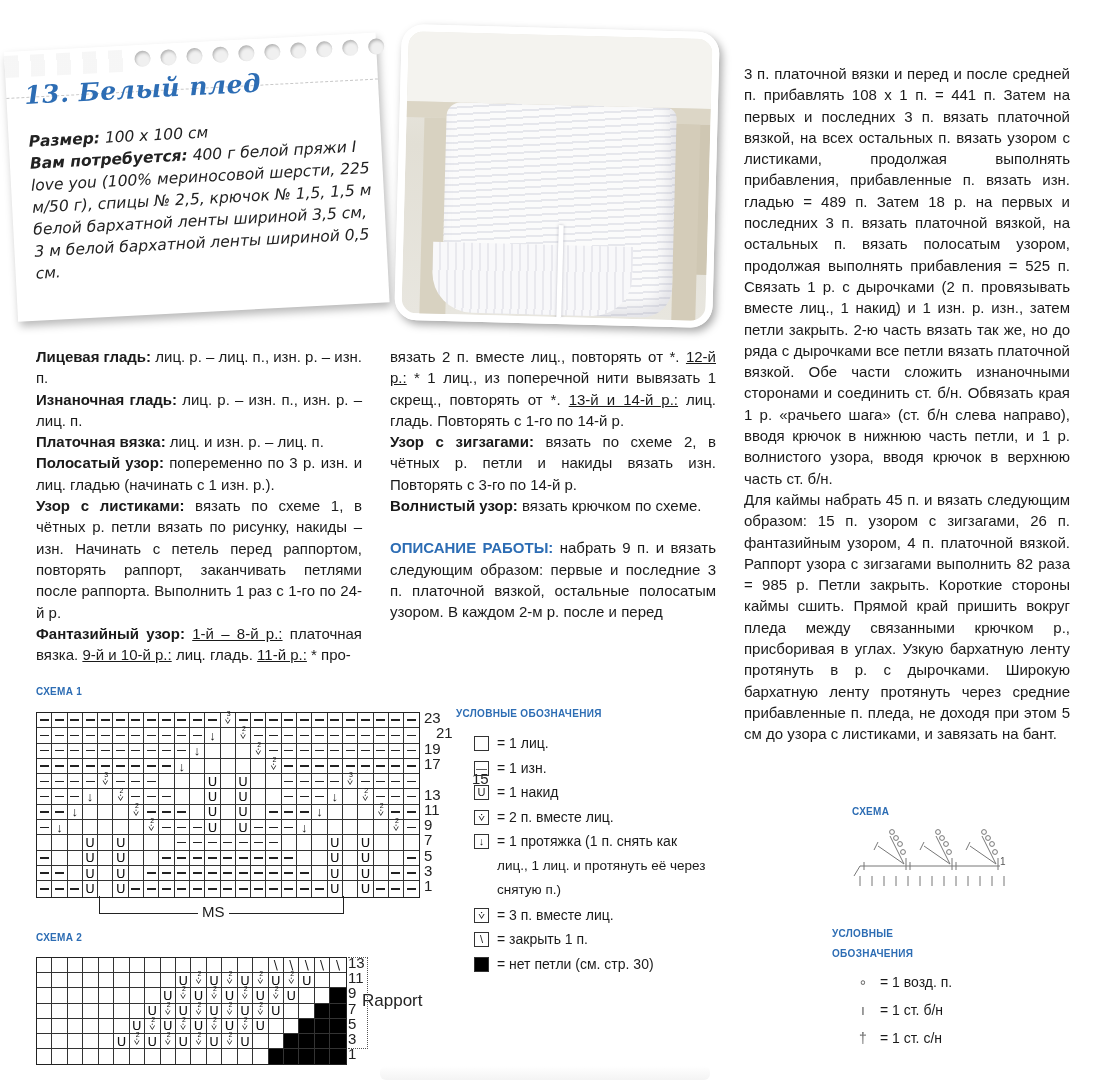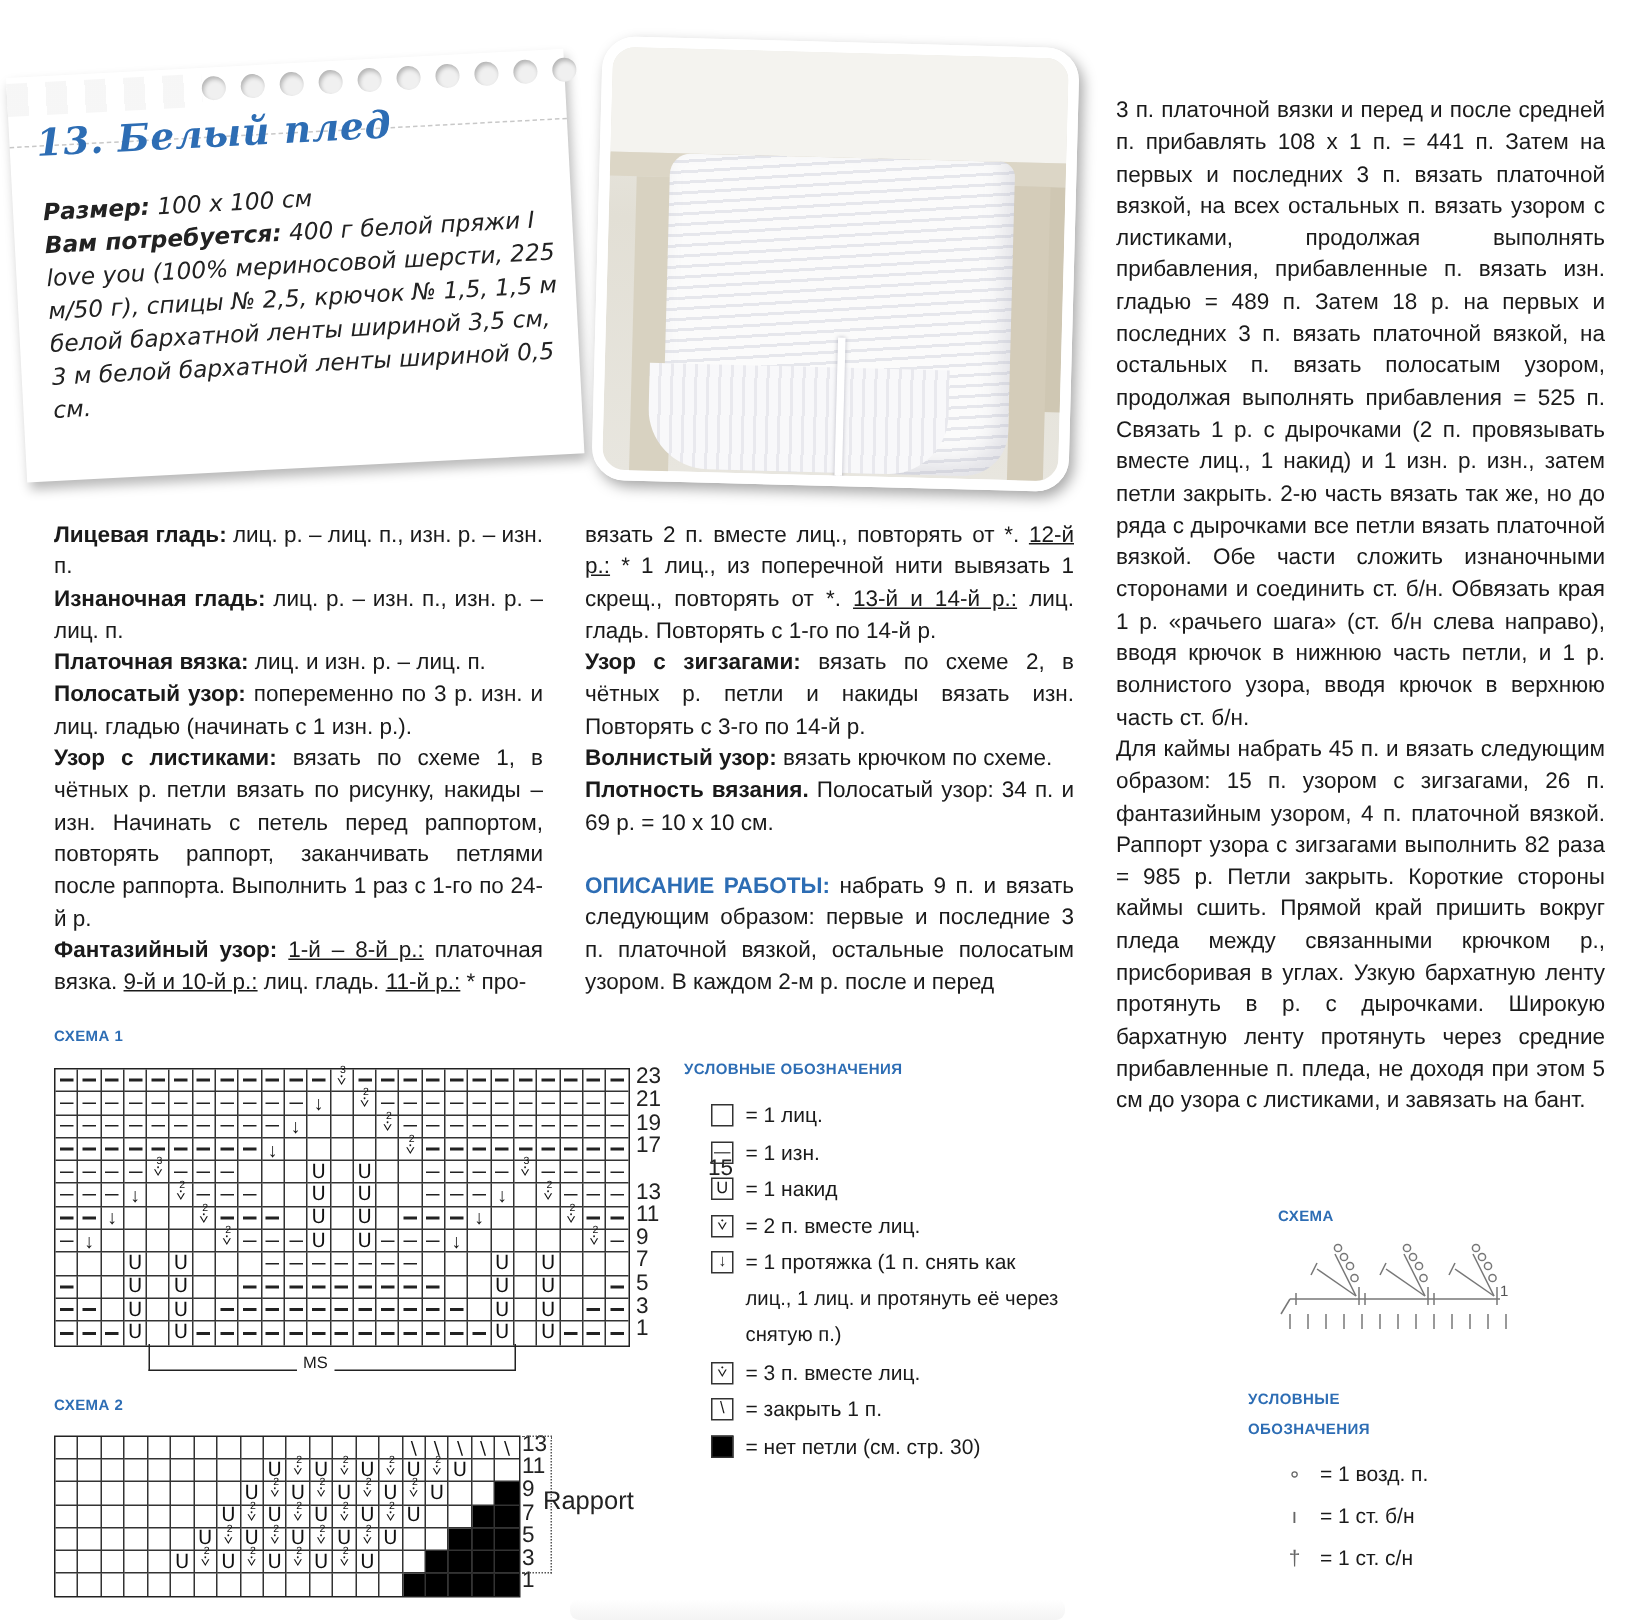--- a/index.html
+++ b/index.html
@@ -83,21 +83,21 @@
   .cell .arrow { font-size: 13px; font-weight: bold; }
   .cell .k { font-size: 10px; position: relative; top: 1px; }
   .cell .k small { position: absolute; top: -6px; left: 2px; font-size: 7px; }
   .cell .slash { font-size: 12px; font-family: "DejaVu Sans", sans-serif; }
 
   .rownums { position: absolute; font-size: 15px; color: #222; }
   .rownums div { position: absolute; left: 0; }
 
   .ms-line { position: absolute; border-left: 1px solid #222; border-bottom: 1px solid #222; }
   .ms-line2 { position: absolute; border-right: 1px solid #222; border-bottom: 1px solid #222; }
-  .ms-label { position: absolute; font-size: 11px; background: #fff; padding: 0 4px; }
+  .ms-label { position: absolute; font-size: 15px; background: #fff; padding: 0 4px; }
 
   .rapport-box { position: absolute; border: 1px dotted #555; border-left: none; }
   .rapport-label { position: absolute; font-size: 17px; color: #222; }
 
   
   .legend { position: absolute; font-size: 14px; line-height: 24.5px; color: #1a1a1a; }
   .legend .item { display: flex; align-items: flex-start; }
   .legend .sym { width: 15px; height: 15px; border: 1px solid #333; margin-top: 5px; margin-right: 8px; flex: none;
                  display: flex; align-items: center; justify-content: center; font-size: 11px; }
   .legend .sym.black { background: #000; }
@@ -165,21 +165,20 @@
     <b>Фантазийный узор:</b> <u>1-й – 8-й р.:</u><span> платочная вязка. </span><u>9-й и 10-й р.:</u><span> лиц. гладь. </span><u>11-й р.:</u><span> * про-</span>
   </p>
 </div>
 
 <div class="col col2">
   <p>
     <span>вязать 2 п. вместе лиц., повторять от *. </span><u>12-й р.:</u><span> * 1 лиц., из поперечной нити вывязать 1 скрещ., повторять от *. </span><u>13-й и 14-й р.:</u><span> лиц. гладь. Повторять с 1-го по 14-й р.</span>
   </p>
   <p><b>Узор с зигзагами:</b><span> вязать по схеме 2, в чётных р. петли и накиды вязать изн. Повторять с 3-го по 14-й р.</span></p>
   <p><b>Волнистый узор:</b><span> вязать крючком по схеме.</span></p>
-  <p><b>Плотность вязания.</b><span> Полосатый узор: 34 п. и 69 р. = 10 x 10 см.</span></p>
   <div class="gap"></div>
   <p><span class="accent">ОПИСАНИЕ РАБОТЫ:</span><span> набрать 9 п. и вязать следующим образом: первые и последние 3 п. платочной вязкой, остальные полосатым узором. В каждом 2-м р. после и перед</span></p>
 </div>
 
 <div class="col col3">
   <p>3 п. платочной вязки и перед и после средней п. прибавлять 108 x 1 п. = 441 п. Затем на первых и последних 3 п. вязать платочной вязкой, на всех остальных п. вязать узором с листиками, продолжая выполнять прибавления, прибавленные п. вязать изн. гладью = 489 п. Затем 18 р. на первых и последних 3 п. вязать платочной вязкой, на остальных п. вязать полосатым узором, продолжая выполнять прибавления = 525 п. Связать 1 р. с дырочками (2 п. провязывать вместе лиц., 1 накид) и 1 изн. р. изн., затем петли закрыть. 2-ю часть вязать так же, но до ряда с дырочками все петли вязать платочной вязкой. Обе части сложить изнаночными сторонами и соединить ст. б/н. Обвязать края 1 р. «рачьего шага» (ст. б/н слева направо), вводя крючок в нижнюю часть петли, и 1 р. волнистого узора, вводя крючок в верхнюю часть ст. б/н.</p>
   <p>Для каймы набрать 45 п. и вязать следующим образом: 15 п. узором с зигзагами, 26 п. фантазийным узором, 4 п. платочной вязкой. Раппорт узора с зигзагами выполнить 82 раза = 985 р. Петли закрыть. Короткие стороны каймы сшить. Прямой край пришить вокруг пледа между связанными крючком р., присборивая в углах. Узкую бархатную ленту протянуть в р. с дырочками. Широкую бархатную ленту протянуть через средние прибавленные п. пледа, не доходя при этом 5 см до узора с листиками, и завязать на бант.</p>
 </div>
 
 <div class="h-blue" style="left:36px; top:686px;">СХЕМА 1</div>
@@ -570,21 +569,21 @@
     <div class="cell" style="border-bottom: none;"></div>
     <div class="cell" style="border-bottom: none;">
       <span class="u">U</span>
     </div>
     <div class="cell dash" style="border-bottom: none;"></div>
     <div class="cell dash" style="border-bottom: none;"></div>
     <div class="cell dash" style="border-right: none; border-bottom: none;"></div>
   </div>
 <div id="rownums1" class="rownums" style="left:424px; top:712px;">
     <div style="top: -3px;">23</div>
-    <div style="top: 12.3px;">21</div>
+    <div style="top: 12.3px; margin-left: 12px;">21</div>
     <div style="top: 27.6px;">19</div>
     <div style="top: 42.9px;">17</div>
     <div style="top: 58.2px; margin-left: 48px;">15</div>
     <div style="top: 73.5px;">13</div>
     <div style="top: 88.8px;">11</div>
     <div style="top: 104.1px;">9</div>
     <div style="top: 119.4px;">7</div>
     <div style="top: 134.7px;">5</div>
     <div style="top: 150px;">3</div>
     <div style="top: 165.3px;">1</div>

